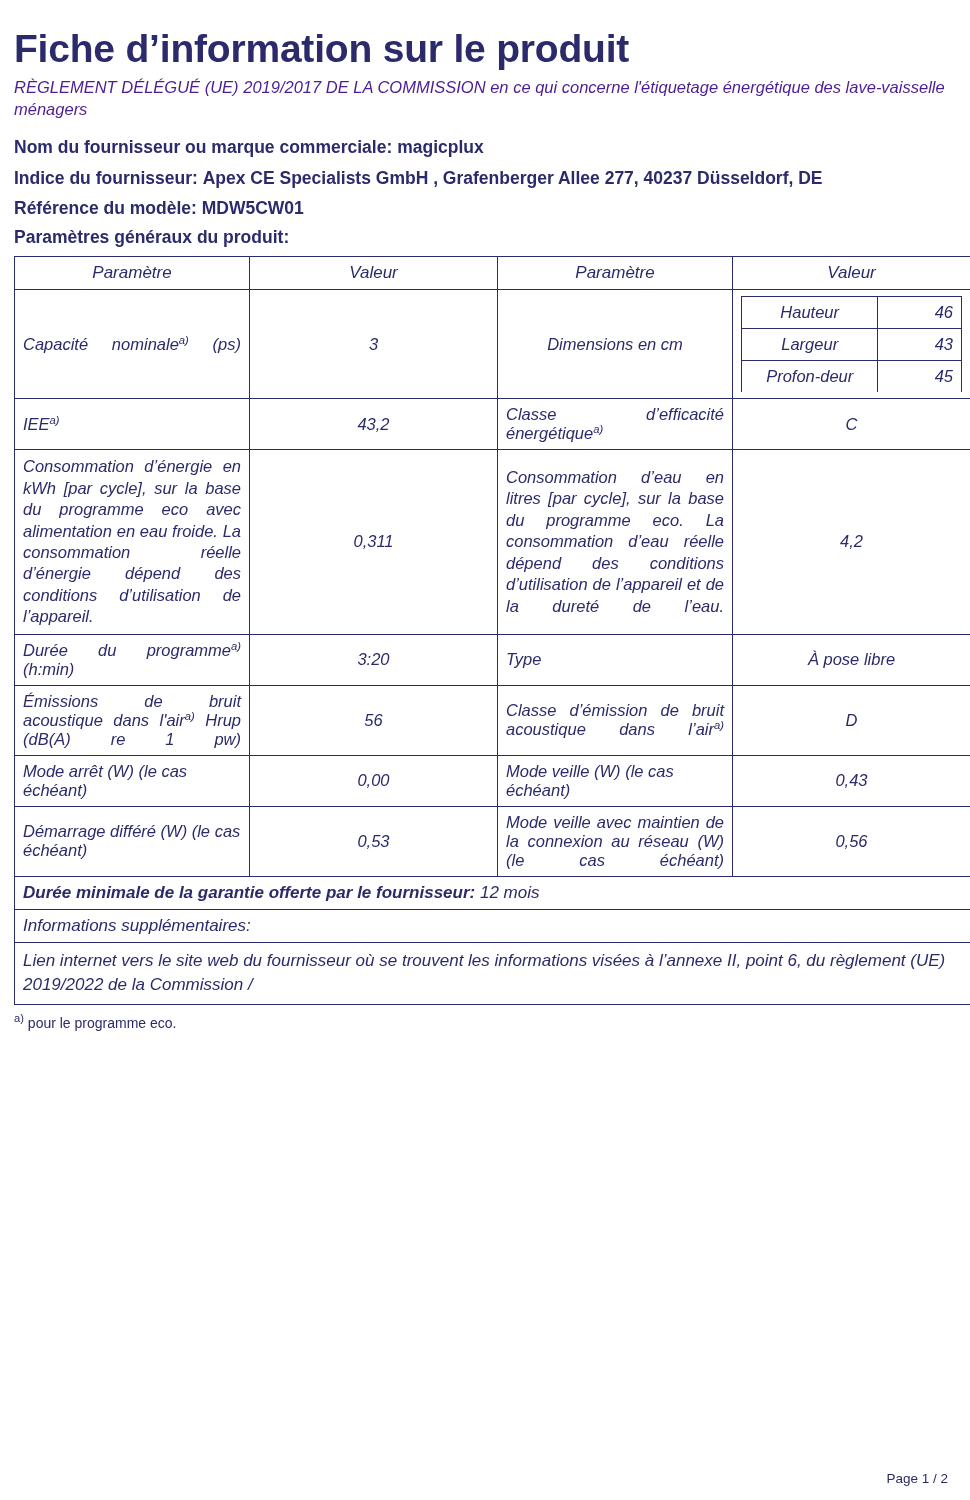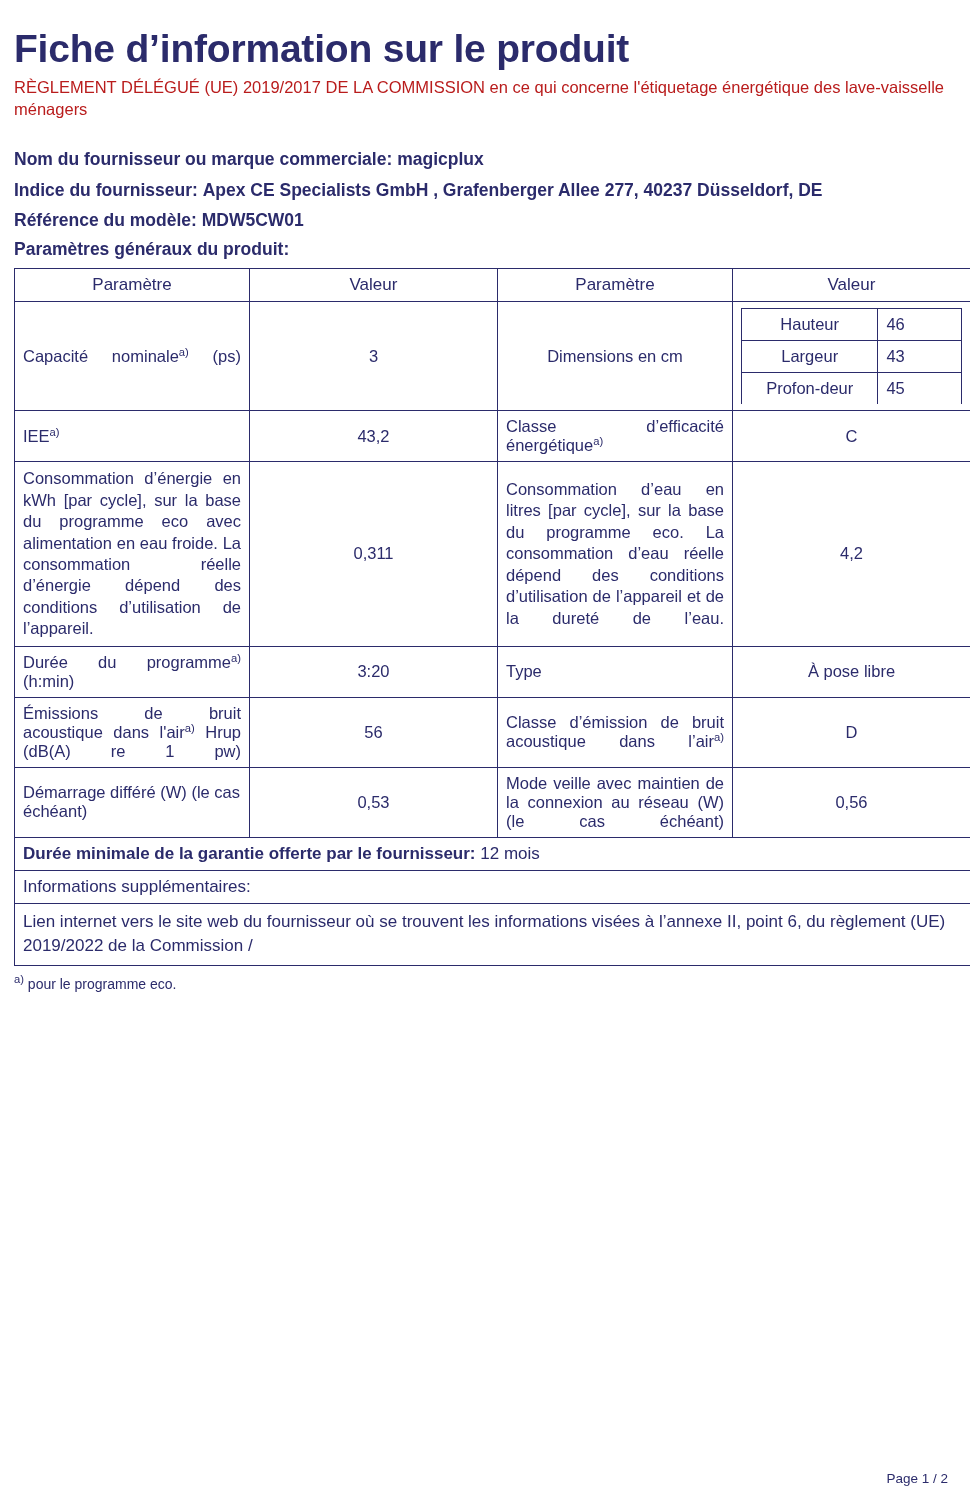--- a/index.html
+++ b/index.html
@@ -26,40 +26,42 @@
     font-size: 39px;
     font-weight: bold;
     letter-spacing: -0.2px;
     margin: 19px 0 6px 0;
     line-height: 1.05;
     color: #2b2b6b;
   }
   .subtitle {
     font-size: 16.5px;
     line-height: 1.35;
-    margin: 0 0 26px 0;
-    color: #b91c1c;
+    margin: 0 0 14px 0;
+    color: #4c1d95;
+    font-style: italic;
   }
   .kv {
     font-size: 17.5px;
     line-height: 1.5;
     margin-bottom: 4px;
   }
   .kv b { font-weight: bold; }
   .kv .val { font-weight: bold; }
   .section-label {
     font-size: 17.5px;
     font-weight: bold;
     margin: 6px 0 8px 0;
   }
   table.main {
     width: 100%;
     border-collapse: collapse;
     table-layout: fixed;
     font-size: 16.5px;
+    font-style: italic;
   }
   table.main td, table.main th {
     border: 1px solid #2b2b6b;
     padding: 6px 8px;
     vertical-align: middle;
     color: #2b2b6b;
     font-weight: normal;
   }
   .hdr td {
     border: none;
@@ -89,21 +91,21 @@
     font-size: 16.5px;
   }
   .dims-table td {
     border: none;
     border-bottom: 1px solid #2b2b6b;
     padding: 5px 6px;
     color: #2b2b6b;
   }
   .dims-table tr:last-child td { border-bottom: none; }
   .dims-table td.lbl { text-align: center; width: 62%; }
-  .dims-table td.num { text-align: left; width: 38%; }
+  .dims-table td.num { text-align: right; width: 38%; }
   td.nopad { padding: 0; }
   .warranty {
     font-size: 17px;
     padding: 7px 8px;
   }
   .warranty b { font-weight: bold; }
   .addinfo {
     font-size: 17px;
     font-weight: bold;
     padding: 7px 8px;
@@ -228,20 +230,26 @@
         <span>Émissions de bruit acoustique dans l'air</span><sup>a)</sup>
         <span>Hrup (dB(A) re 1 pw)</span>
       </td>
       <td class="center">56</td>
       <td class="just">
         <span>Classe d’émission de bruit acoustique dans l’air</span><sup>a)</sup>
       </td>
       <td class="center">D</td>
     </tr>
 
+    <tr>
+      <td>Mode arrêt (W) (le cas échéant)</td>
+      <td class="center">0,00</td>
+      <td>Mode veille (W) (le cas échéant)</td>
+      <td class="center">0,43</td>
+    </tr>
 
     <tr>
       <td>Démarrage différé (W) (le cas échéant)</td>
       <td class="center">0,53</td>
       <td class="just">Mode veille avec maintien de la connexion au réseau (W) (le cas échéant)</td>
       <td class="center">0,56</td>
     </tr>
 
     <tr>
       <td class="warranty" colspan="4">

